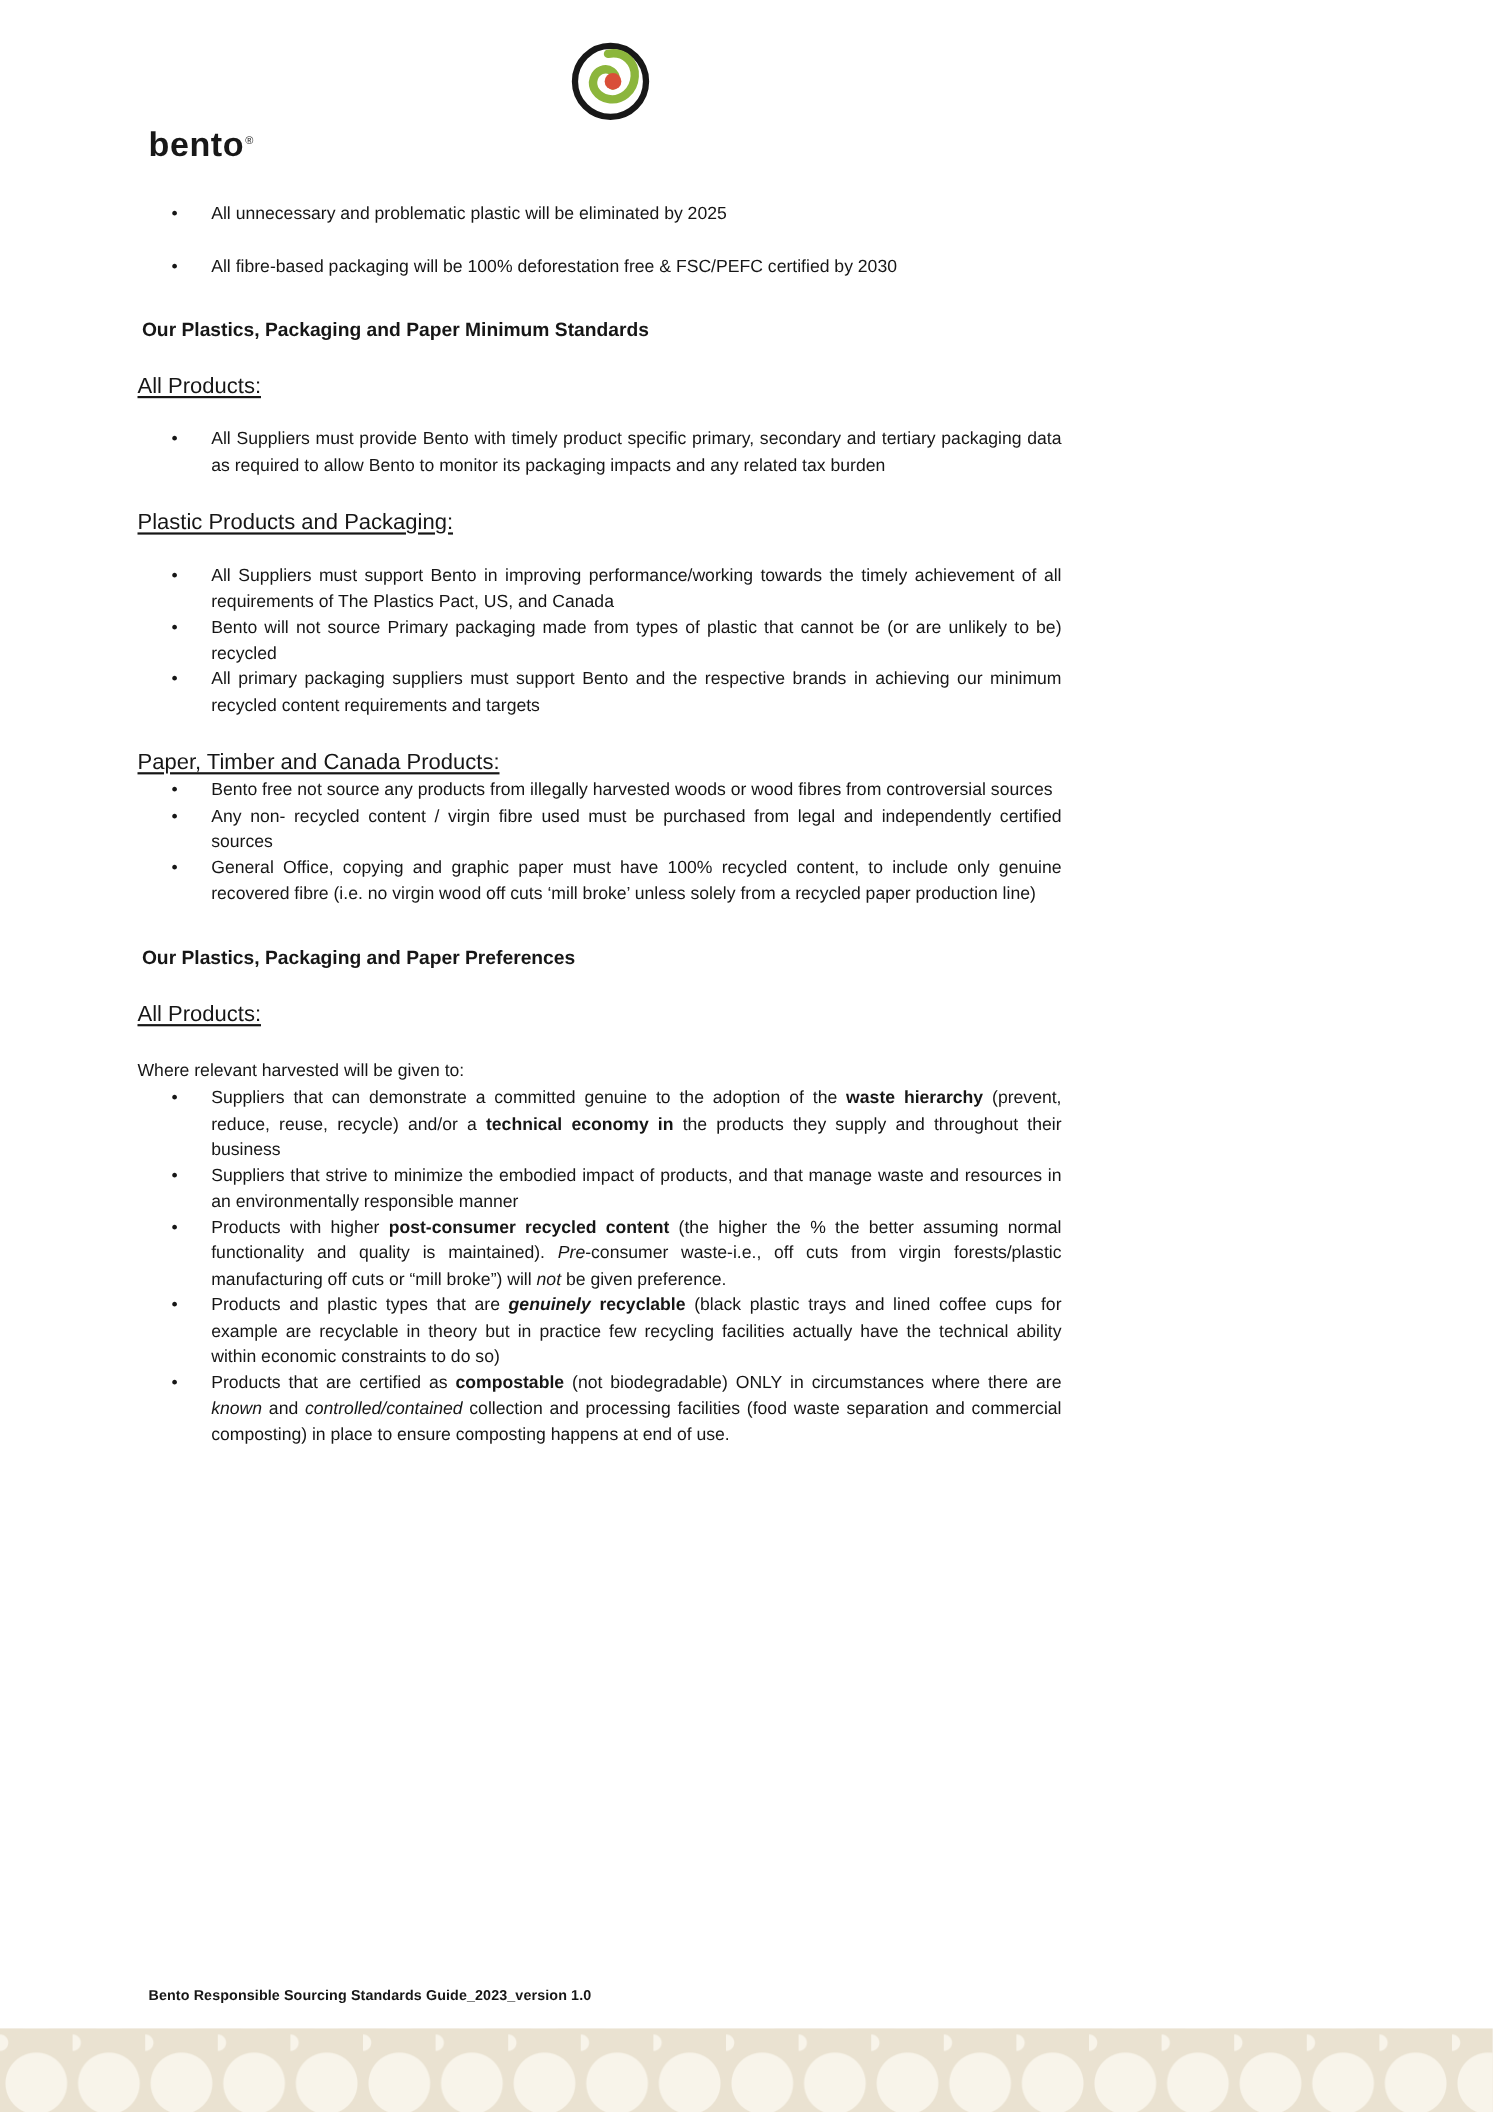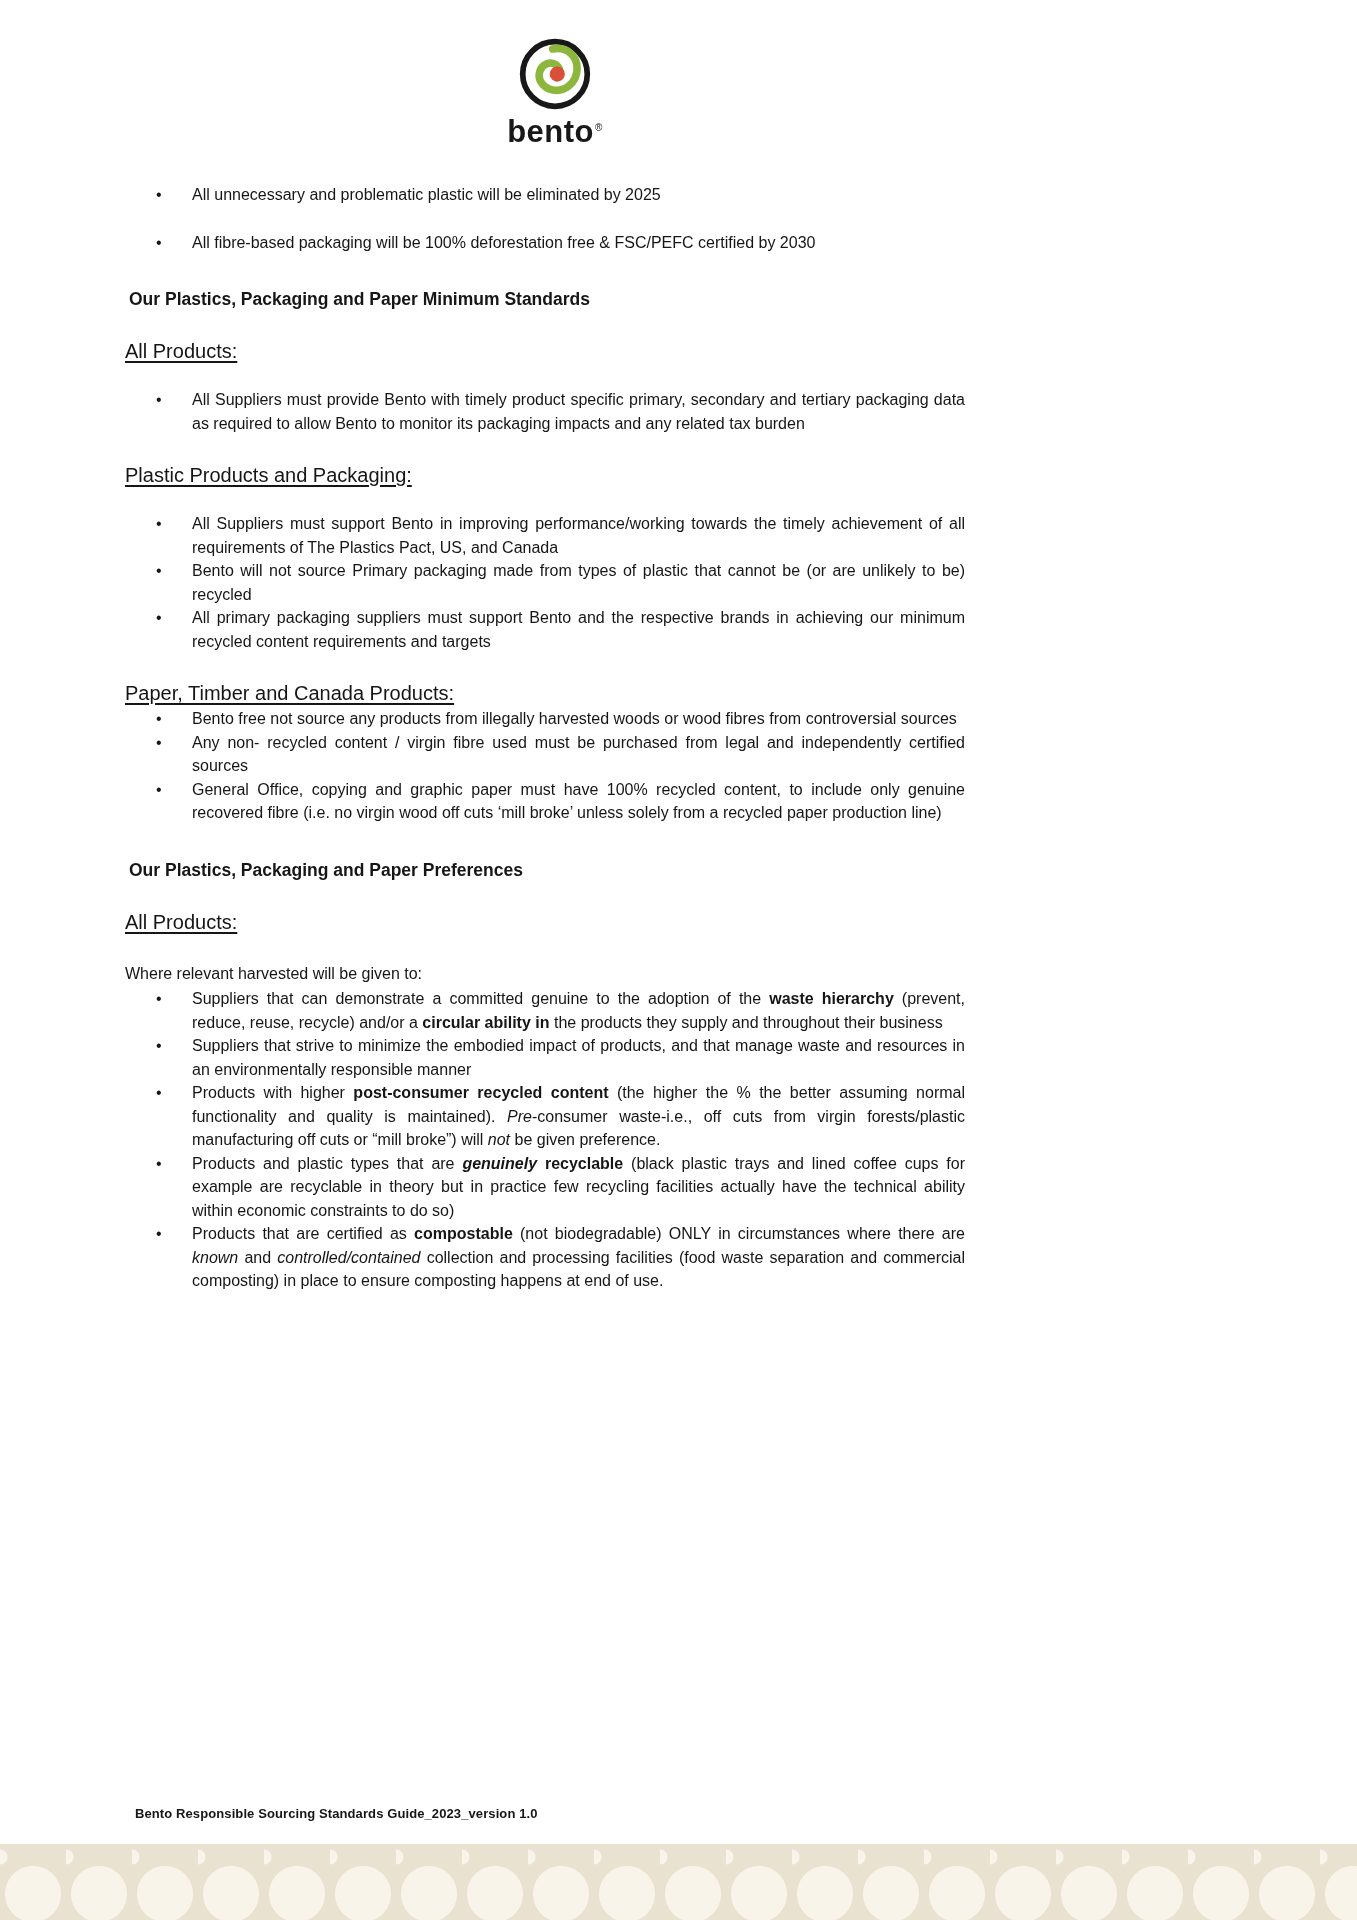--- a/index.html
+++ b/index.html
@@ -10,21 +10,21 @@
     --logo-red:#d94f38;
   }
   *{box-sizing:border-box;}
   html,body{margin:0;padding:0;}
   body{
     width:1357px;height:1920px;position:relative;overflow:hidden;
     background:#ffffff;color:var(--ink);
     font-family:"Liberation Sans","DejaVu Sans",sans-serif;
   }
   .page{position:absolute;inset:0;}
-  .logo-wrap{position:absolute;top:36px;left:135px;width:840px;text-align:center;}
+  .logo-wrap{position:absolute;top:36px;left:135px;width:840px;}
   .logo-wrap svg{display:block;margin:0 auto;width:76px;height:76px;}
   .swirl{stroke:var(--logo-green);}
   .berry{fill:var(--logo-red);}
   .brand{margin-top:2px;font-size:31px;font-weight:700;letter-spacing:.5px;color:#181818;}
   .brand .tm{font-size:10px;vertical-align:super;font-weight:400;margin-left:1px;}
   .doc-body{position:absolute;top:158px;left:125px;width:840px;font-size:16px;line-height:23.5px;}
   .blk-heading{margin:33px 4px 0;font-size:17.5px;line-height:24px;font-weight:700;}
   .blk-subheading{margin:28px 0 0;font-size:20px;line-height:24px;font-weight:400;text-decoration:underline;text-underline-offset:3px;}
   .blk-paragraph{margin:28px 0 0;}
   .blk-bullets{margin:25px 0 0;padding:0;list-style:none;}
@@ -78,21 +78,21 @@
       <h3 class="blk-subheading">Paper, Timber and Canada Products:</h3>
       <ul class="blk-bullets tight">
         <li><span class="run">Bento free not source any products from illegally harvested woods or wood fibres from controversial sources</span></li>
         <li><span class="run">Any non- recycled content / virgin fibre used must be purchased from legal and independently certified sources</span></li>
         <li><span class="run">General Office, copying and graphic paper must have 100% recycled content, to include only genuine recovered fibre (i.e. no virgin wood off cuts ‘mill broke’ unless solely from a recycled paper production line)</span></li>
       </ul>
       <h2 class="blk-heading">Our Plastics, Packaging and Paper Preferences</h2>
       <h3 class="blk-subheading">All Products:</h3>
       <p class="blk-paragraph">Where relevant harvested will be given to:</p>
       <ul class="blk-bullets tight">
-        <li><span class="run">Suppliers that can demonstrate a committed genuine to the adoption of the </span><span class="run b">waste hierarchy</span><span class="run"> (prevent, reduce, reuse, recycle) and/or a </span><span class="run b">circular ability in</span><span class="run"> the products they supply and throughout their business</span></li>
+        <li><span class="run">Suppliers that can demonstrate a committed genuine to the adoption of the </span><span class="run b">waste hierarchy</span><span class="run"> (prevent, reduce, reuse, recycle) and/or a </span><span class="run b">technical economy in</span><span class="run"> the products they supply and throughout their business</span></li>
         <li><span class="run">Suppliers that strive to minimize the embodied impact of products, and that manage waste and resources in an environmentally responsible manner</span></li>
         <li><span class="run">Products with higher </span><span class="run b">post-consumer recycled content</span><span class="run"> (the higher the % the better assuming normal functionality and quality is maintained). </span><span class="run i">Pre</span><span class="run">-consumer waste-i.e., off cuts from virgin forests/plastic manufacturing off cuts or “mill broke”) will </span><span class="run i">not</span><span class="run"> be given preference.</span></li>
         <li><span class="run">Products and plastic types that are </span><span class="run b i">genuinely</span><span class="run"> </span><span class="run b">recyclable</span><span class="run"> (black plastic trays and lined coffee cups for example are recyclable in theory but in practice few recycling facilities actually have the technical ability within economic constraints to do so)</span></li>
         <li><span class="run">Products that are certified as </span><span class="run b">compostable</span><span class="run"> (not biodegradable) ONLY in circumstances where there are </span><span class="run i">known</span><span class="run"> and </span><span class="run i">controlled/contained</span><span class="run"> collection and processing facilities (food waste separation and commercial composting) in place to ensure composting happens at end of use.</span></li>
       </ul>
     </main>
 
   <div class="doc-footer">Bento Responsible Sourcing Standards Guide_2023_version 1.0</div>
 
   <div class="band"></div>

